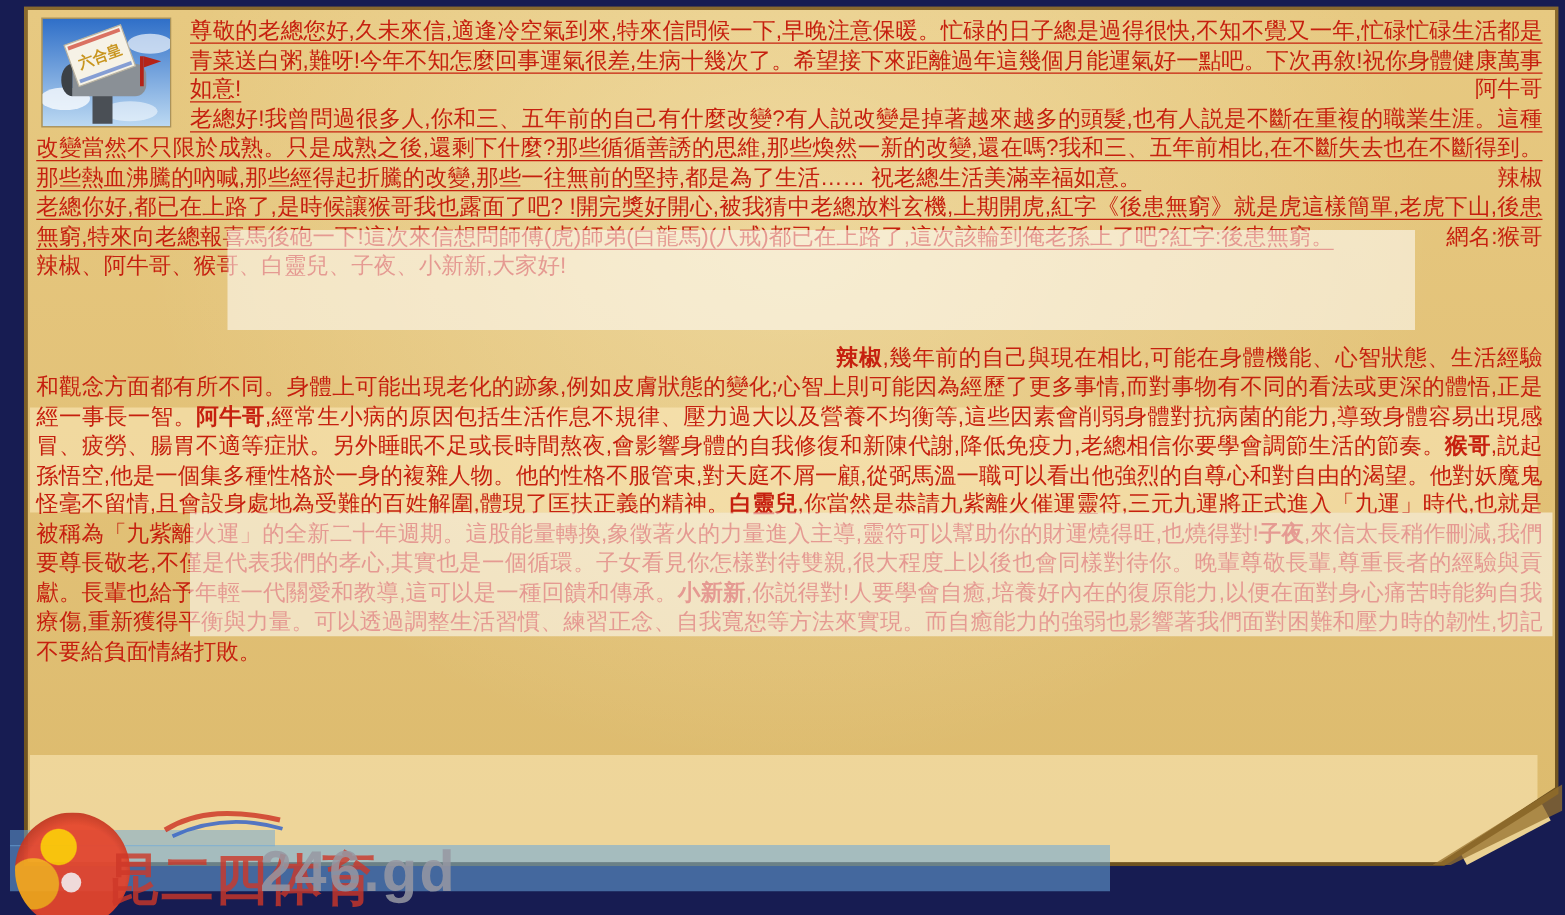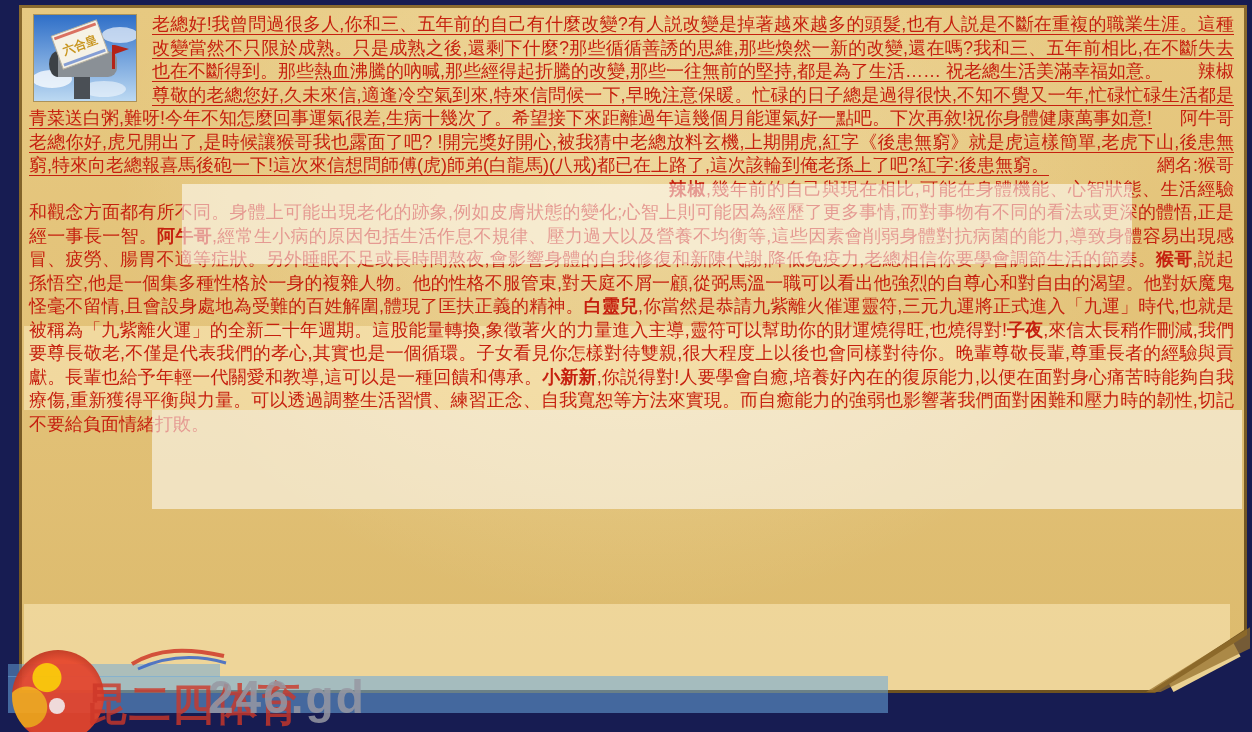--- a/index.html
+++ b/index.html
@@ -106,24 +106,25 @@
         <polygon points="81,30 95,34 81,39" fill="#b42318"></polygon>
         <g transform="rotate(-20 46 30)">
           <rect x="22" y="12" width="48" height="35" fill="#f6f2e6" stroke="#b9b2a0" stroke-width="1"></rect>
           <rect x="24" y="14" width="44" height="3" fill="#cf3a2a" opacity="0.7"></rect>
           <rect x="24" y="42" width="44" height="3" fill="#3a66c8" opacity="0.6"></rect>
           <text x="46" y="34" font-size="12" font-weight="bold" fill="#c8951e" text-anchor="middle">六合皇</text>
         </g>
       </svg>
     </div>
 
+    <p class="letter"><span>尊敬的老總您好,久未來信,適逢冷空氣到來,特來信問候一下,早晚注意保暖。忙碌的日子總是過得很快,不知不覺又一年,忙碌忙碌生活都是青菜送白粥,難呀!今年不知怎麼回事運氣很差,生病十幾次了。希望接下來距離過年這幾個月能運氣好一點吧。下次再敘!祝你身體健康萬事如意!</span><span class="sign">阿牛哥</span></p>
     <p class="letter"><span>老總好!我曾問過很多人,你和三、五年前的自己有什麼改變?有人説改變是掉著越來越多的頭髮,也有人説是不斷在重複的職業生涯。這種改變當然不只限於成熟。只是成熟之後,還剩下什麼?那些循循善誘的思維,那些煥然一新的改變,還在嗎?我和三、五年前相比,在不斷失去也在不斷得到。那些熱血沸騰的吶喊,那些經得起折騰的改變,那些一往無前的堅持,都是為了生活…… 祝老總生活美滿幸福如意。</span><span class="sign">辣椒</span></p>
-    <p class="letter"><span>尊敬的老總您好,久未來信,適逢冷空氣到來,特來信問候一下,早晚注意保暖。忙碌的日子總是過得很快,不知不覺又一年,忙碌忙碌生活都是青菜送白粥,難呀!今年不知怎麼回事運氣很差,生病十幾次了。希望接下來距離過年這幾個月能運氣好一點吧。下次再敘!祝你身體健康萬事如意!</span><span class="sign">阿牛哥</span></p>
-    <p class="letter"><span>老總你好,虎兄開出了,是時候讓猴哥我也露面了吧? !開完獎好開心,被我猜中老總放料玄機,上期開虎,紅字《後患無窮》就是虎這樣簡單,老虎下山,後患無窮,特來向老總報喜馬後砲一下!這次來信想問師傅(虎)師弟(白龍馬)(八戒)都已在上路了,這次該輪到俺老孫上了吧?紅字:後患無窮。</span><span class="sign">網名:猴哥</span></p>
+    <p class="letter"><span>老總你好,都已在上路了,是時候讓猴哥我也露面了吧? !開完獎好開心,被我猜中老總放料玄機,上期開虎,紅字《後患無窮》就是虎這樣簡單,老虎下山,後患無窮,特來向老總報喜馬後砲一下!這次來信想問師傅(虎)師弟(白龍馬)(八戒)都已在上路了,這次該輪到俺老孫上了吧?紅字:後患無窮。</span><span class="sign">網名:猴哥</span></p>
 
+    <p class="greeting">辣椒、阿牛哥、猴哥、白靈兒、子夜、小新新,大家好!</p>
 
     <p class="reply"><span class="rname">辣椒</span><span>,幾年前的自己與現在相比,可能在身體機能、心智狀態、生活經驗和觀念方面都有所不同。身體上可能出現老化的跡象,例如皮膚狀態的變化;心智上則可能因為經歷了更多事情,而對事物有不同的看法或更深的體悟,正是經一事長一智。</span><span class="rname">阿牛哥</span><span>,經常生小病的原因包括生活作息不規律、壓力過大以及營養不均衡等,這些因素會削弱身體對抗病菌的能力,導致身體容易出現感冒、疲勞、腸胃不適等症狀。另外睡眠不足或長時間熬夜,會影響身體的自我修復和新陳代謝,降低免疫力,老總相信你要學會調節生活的節奏。</span><span class="rname">猴哥</span><span>,説起孫悟空,他是一個集多種性格於一身的複雜人物。他的性格不服管束,對天庭不屑一顧,從弼馬溫一職可以看出他強烈的自尊心和對自由的渴望。他對妖魔鬼怪毫不留情,且會設身處地為受難的百姓解圍,體現了匡扶正義的精神。</span><span class="rname">白靈兒</span><span>,你當然是恭請九紫離火催運靈符,三元九運將正式進入「九運」時代,也就是被稱為「九紫離火運」的全新二十年週期。這股能量轉換,象徵著火的力量進入主導,靈符可以幫助你的財運燒得旺,也燒得對!</span><span class="rname">子夜</span><span>,來信太長稍作刪減,我們要尊長敬老,不僅是代表我們的孝心,其實也是一個循環。子女看見你怎樣對待雙親,很大程度上以後也會同樣對待你。晚輩尊敬長輩,尊重長者的經驗與貢獻。長輩也給予年輕一代關愛和教導,這可以是一種回饋和傳承。</span><span class="rname">小新新</span><span>,你説得對!人要學會自癒,培養好內在的復原能力,以便在面對身心痛苦時能夠自我療傷,重新獲得平衡與力量。可以透過調整生活習慣、練習正念、自我寬恕等方法來實現。而自癒能力的強弱也影響著我們面對困難和壓力時的韌性,切記不要給負面情緒打敗。</span></p>
   </div>
 
   <div class="whitebox wa"></div>
   <div class="whitebox wb"></div>
 </div>
 
 <div class="fold"></div>
 

